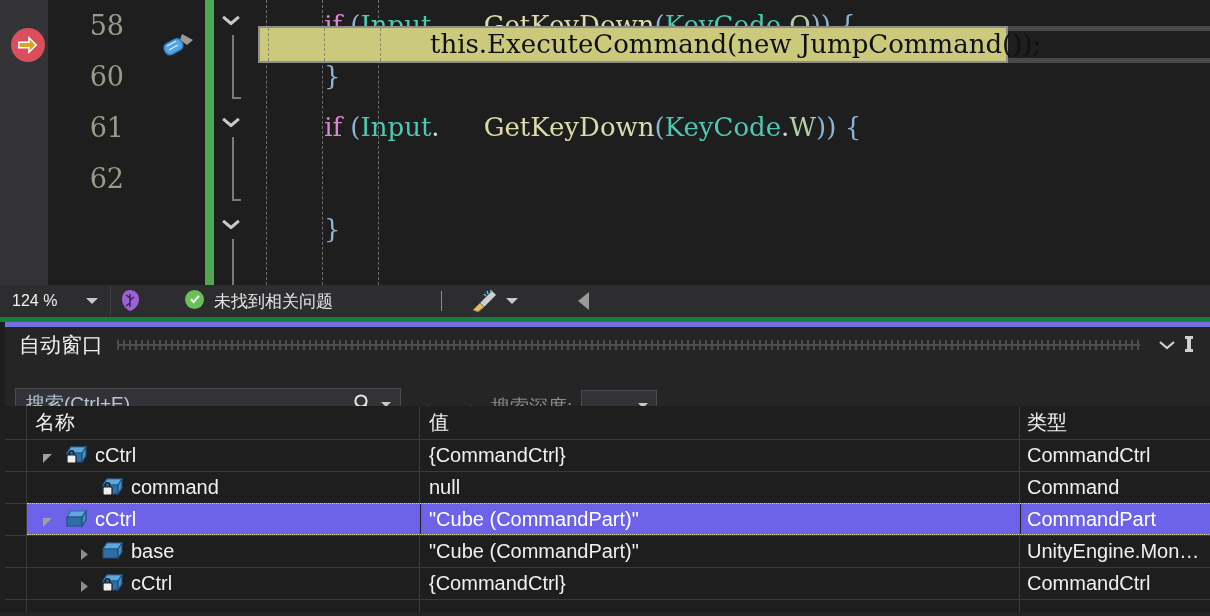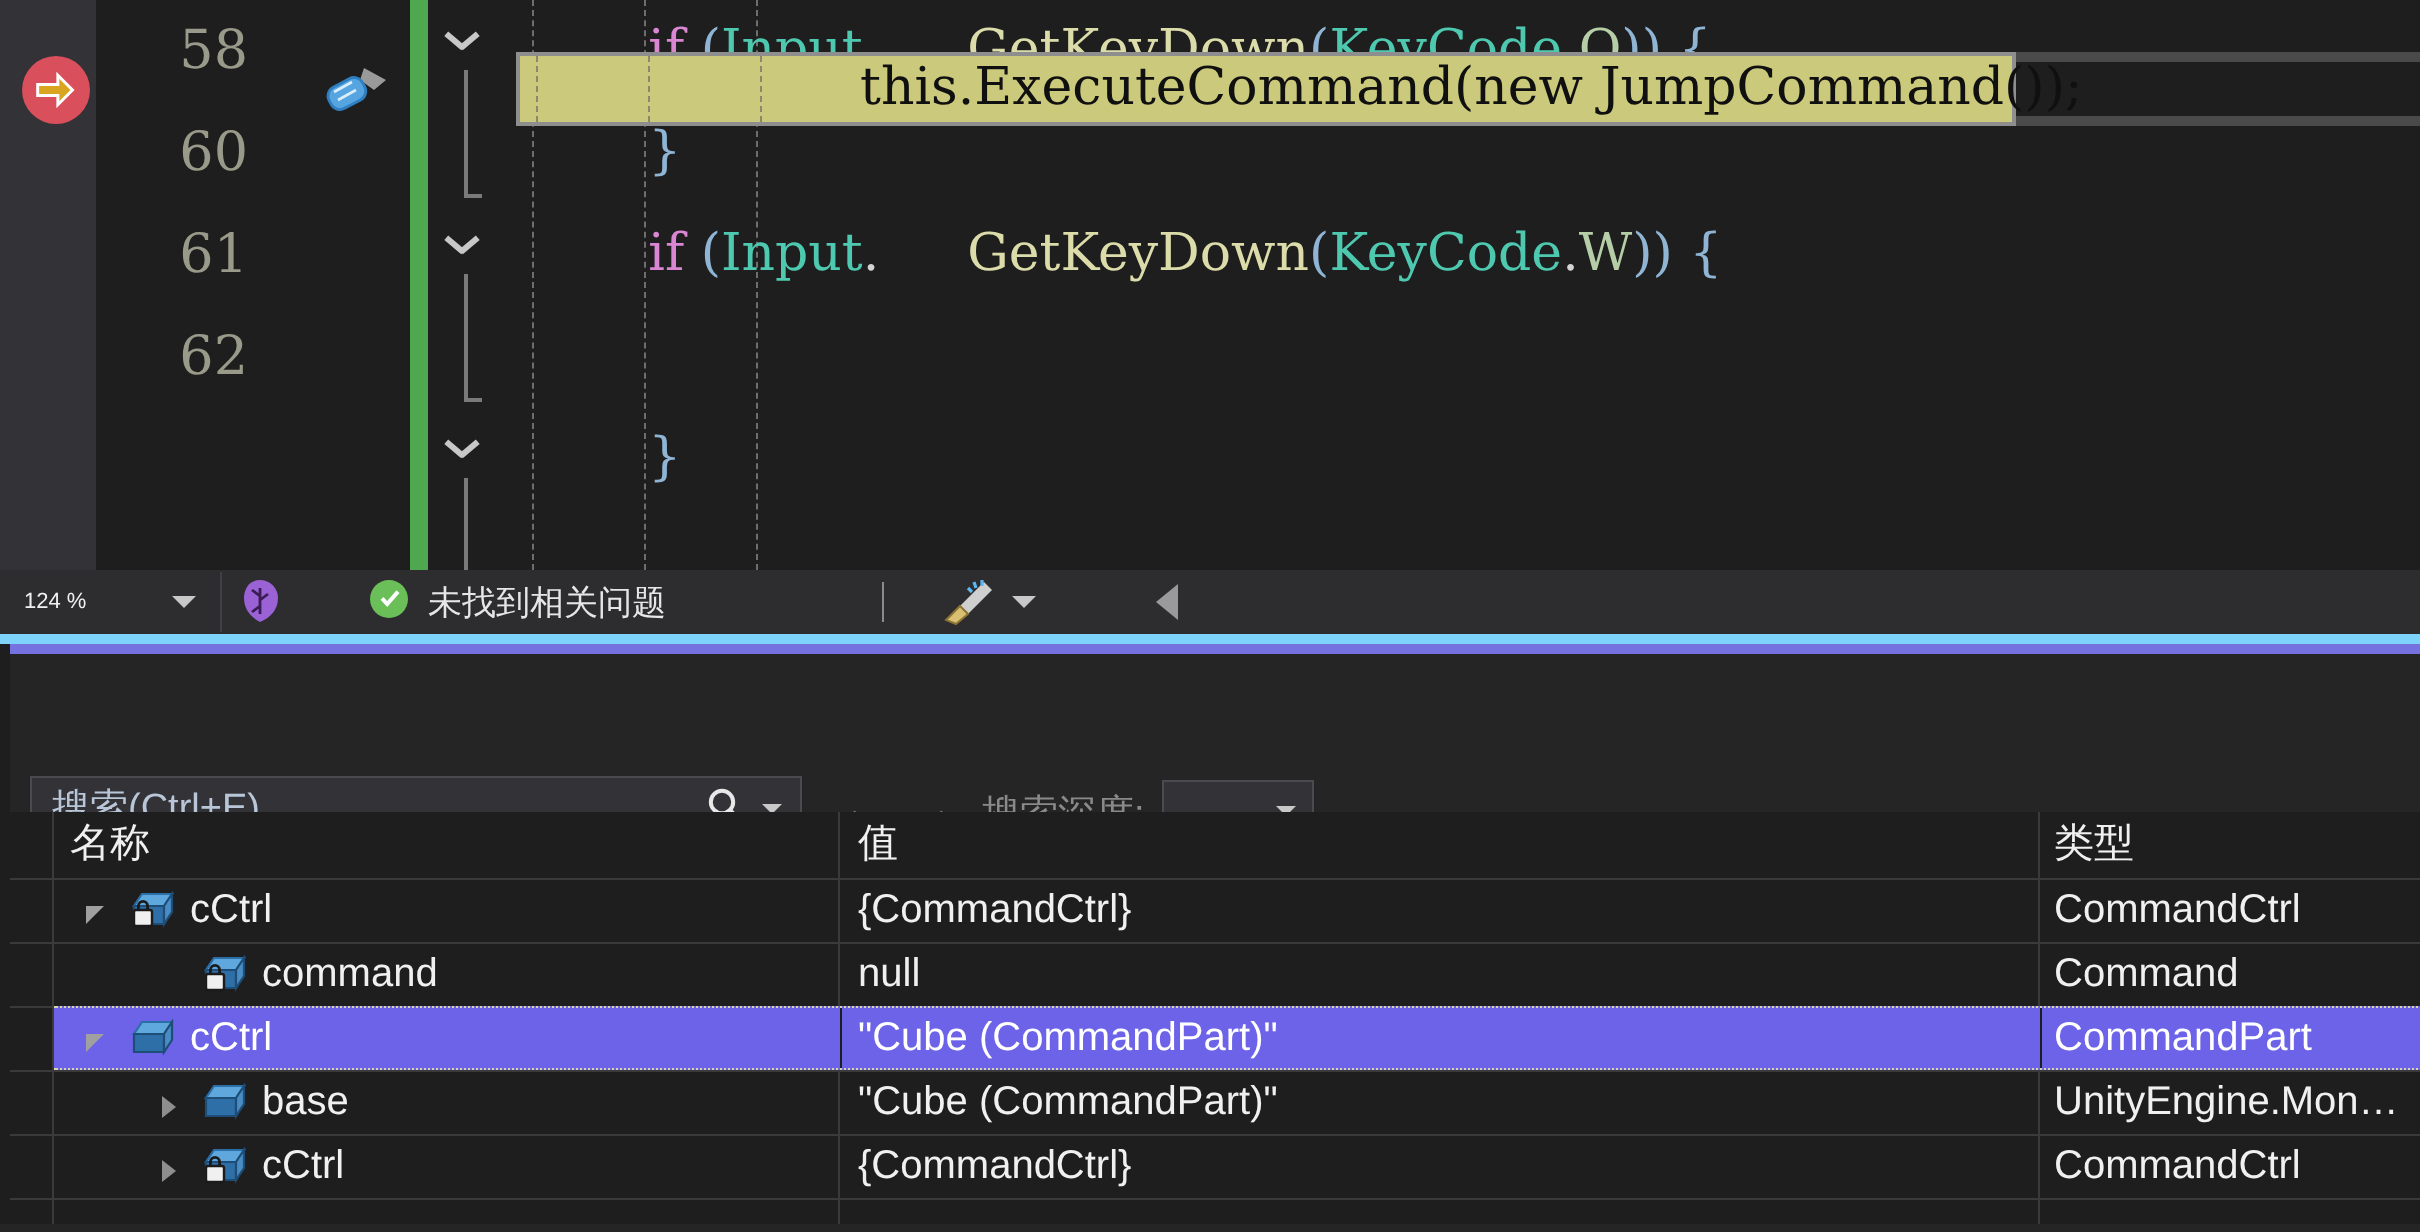--- a/index.html
+++ b/index.html
@@ -5,21 +5,21 @@
   html, body {
     margin: 0; padding: 0;
     background: #1e1e1e;
   }
   body {
     width: 1210px; height: 616px;
     overflow: hidden;
     font-family: "Liberation Sans", sans-serif;
     -webkit-font-smoothing: antialiased;
   }
-  .app { position: relative; width: 1210px; height: 444px; background: #7dd3fc; }
+  .app { position: relative; width: 1210px; height: 444px; background: #15803d; }
 
   
   .editor {
     position: absolute; left: 0; top: 0; width: 1210px; height: 285px;
     background: #1e1e1e; overflow: hidden;
   }
   .editor-indicator-margin {
     position: absolute; left: 0; top: 0; width: 48px; height: 285px;
     background: #333337;
   }
@@ -103,21 +103,21 @@
   
   .statusbar {
     position: absolute; left: 0; top: 285px; width: 1210px; height: 32px;
     background: #2d2d30; display: flex; align-items: center;
   }
   .zoombox {
     width: 110px; height: 30px; background: #2d2d30;
     display: flex; align-items: center; border-right: 1px solid #3f3f46;
   }
   .zoom-val {
-    color: #f0f0f0; font-size: 11px; padding-left: 12px; flex: 1;
+    color: #f0f0f0; font-size: 16px; padding-left: 12px; flex: 1;
     font-family: "Liberation Sans", sans-serif;
   }
   .caret-dn {
     width: 0; height: 0; border-left: 6px solid transparent;
     border-right: 6px solid transparent; border-top: 6px solid #c8c8c8;
     margin-right: 12px;
   }
   .brain-icon { width: 26px; height: 26px; margin-left: 6px; }
   .sb-ok-wrap { display: flex; align-items: flex-start; margin-left: 42px; }
   .ok-circle {
@@ -329,20 +329,34 @@
     </svg>
     <span class="caret-dn sb-caret"></span>
 
     <span class="sb-left-tri"></span>
   </div>
 
   <div class="autos-panel">
     <div class="panel-left-edge"></div>
     <div class="panel-accent"></div>
 
+    <div class="panel-header">
+      <span class="panel-title">自动窗口</span>
+      <span class="drag-dots"></span>
+      <span class="hdr-btn">
+        <svg width="16" height="10" viewBox="0 0 16 10">
+          <path d="M1 2 L8 8 L15 2" stroke="#d0d0d0" stroke-width="2.2" fill="none"></path>
+        </svg>
+      </span>
+      <svg class="pin-icon" viewBox="0 0 18 20">
+        <rect x="5" y="1" width="8" height="3" fill="#d0d0d0"></rect>
+        <rect x="7" y="4" width="4" height="10" fill="#d0d0d0"></rect>
+        <rect x="5" y="14" width="8" height="3" fill="#d0d0d0"></rect>
+      </svg>
+    </div>
 
     <div class="panel-toolbar">
       <div class="search-box">
         <span class="search-ph">搜索(Ctrl+E)</span>
         <svg class="mag-icon" viewBox="0 0 22 22">
           <circle cx="9" cy="8" r="5.6" stroke="#e8e8e8" stroke-width="2" fill="none"></circle>
           <path d="M13.2 12.4 L19 19" stroke="#e8e8e8" stroke-width="2.4"></path>
         </svg>
         <span class="search-caret"></span>
       </div>

